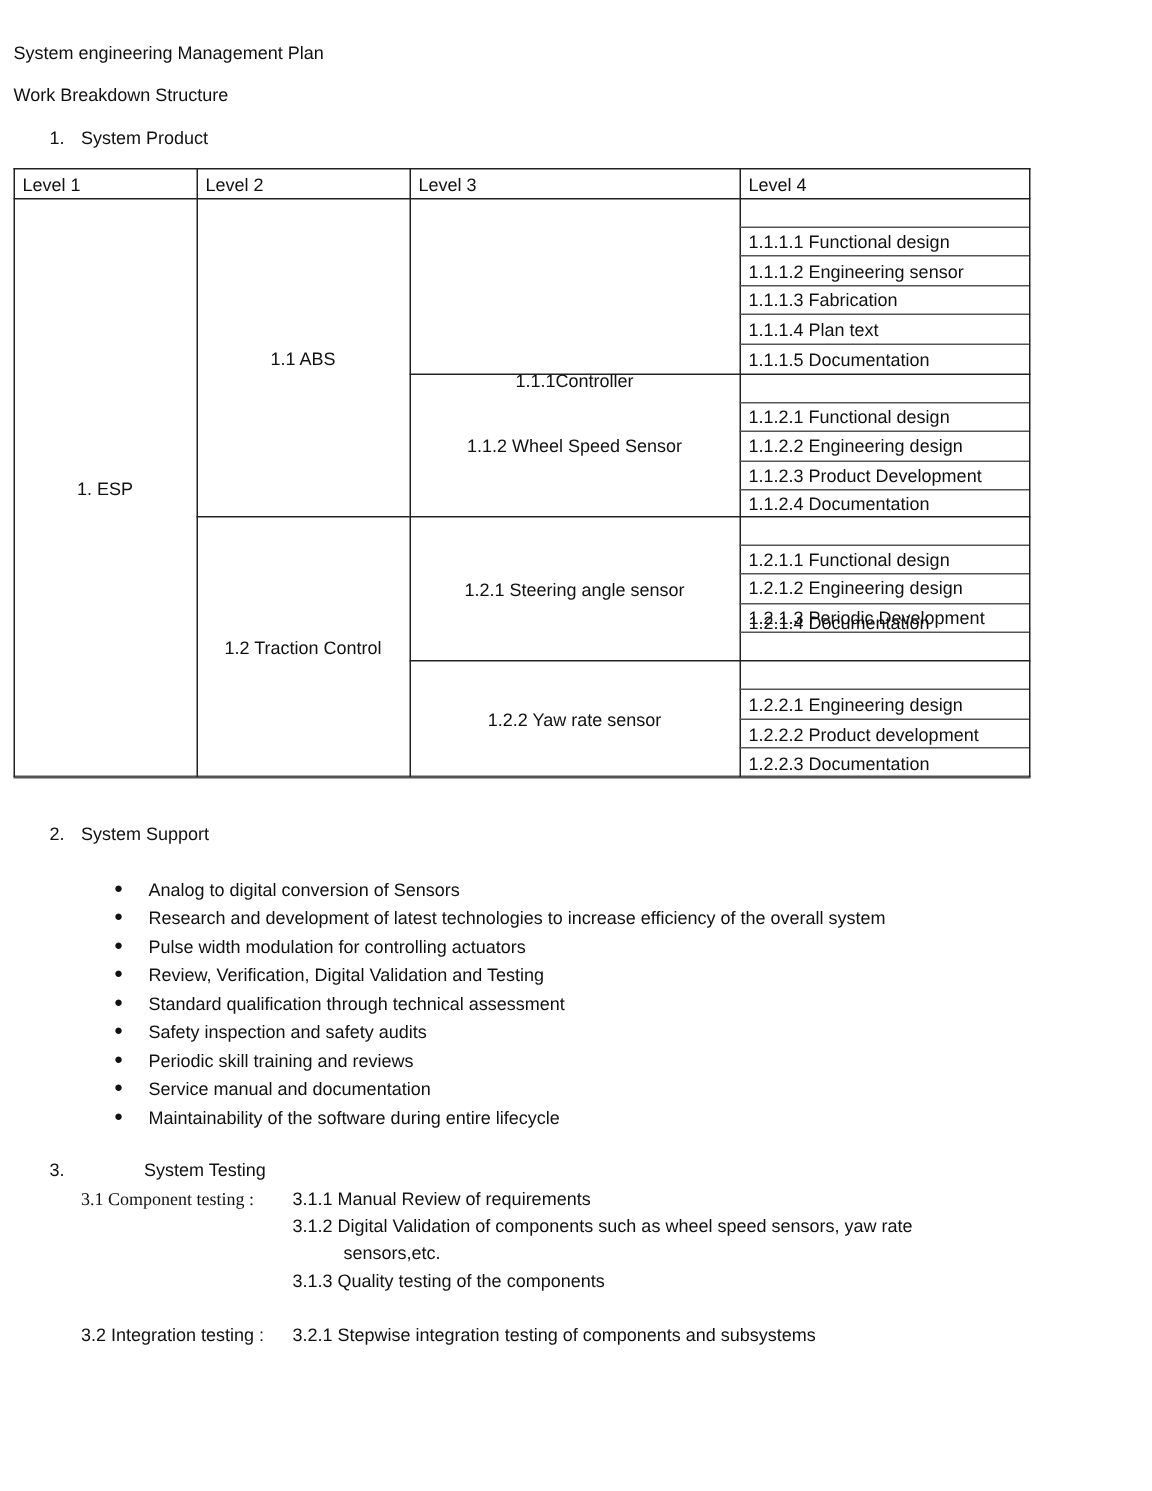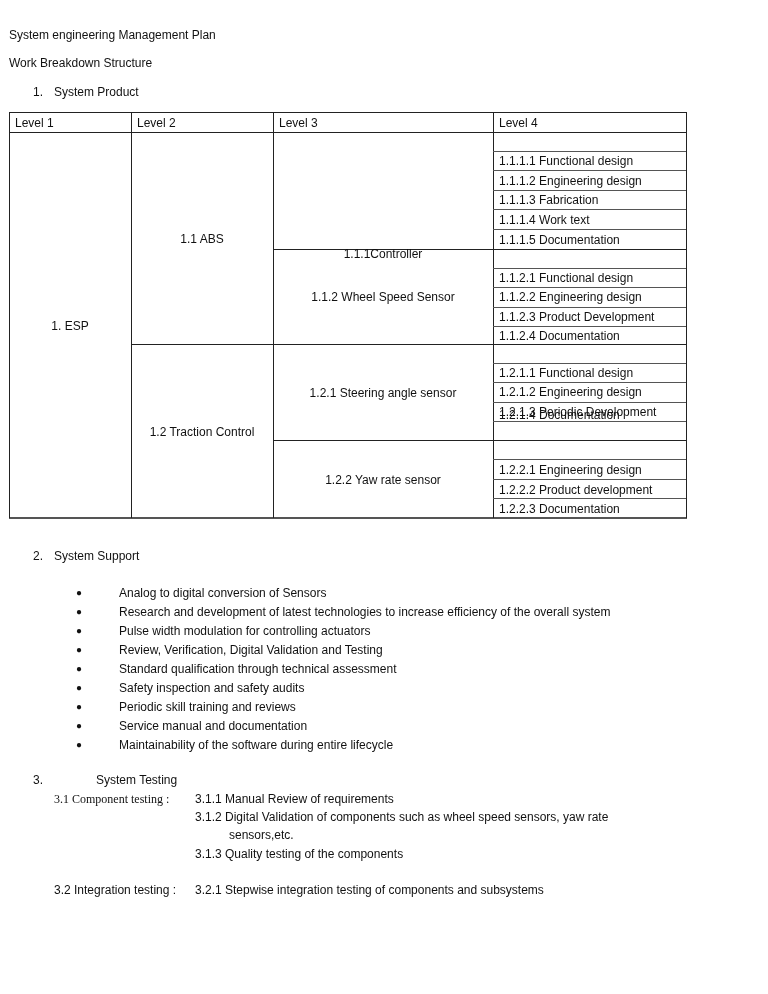--- a/index.html
+++ b/index.html
@@ -6,21 +6,21 @@
   body {
     width: 768px; height: 994px; position: relative; overflow: hidden;
     font-family: "Liberation Sans", sans-serif; font-size: 12px; color: #111;
   }
   .abs { position: absolute; white-space: nowrap; }
   .line { position: absolute; background: #222; }
   .thin { background: #555; }
   .cell-text { position: absolute; white-space: nowrap; transform: translate(-50%, -50%); }
   .l4 { position: absolute; left: 499px; white-space: nowrap; }
   .bullet { position: absolute; left: 76px; font-size: 10px; }
-  .bullet-text { position: absolute; left: 99px; white-space: nowrap; margin-left: 20px; }
+  .bullet-text { position: absolute; left: 99px; white-space: nowrap; }
 </style>
 </head>
 <body>
 
 <div class="abs" style="left:9px; top:28px;">System engineering Management Plan</div>
 <div class="abs" style="left:9px; top:56px;">Work Breakdown Structure</div>
 <div class="abs" style="left:33px; top:85px;">1.</div>
 <div class="abs" style="left:54px; top:85px;">System Product</div>
 
 <div>
@@ -71,23 +71,23 @@
 
   <div class="cell-text" style="left:202px; top:239px;">1.1 ABS</div>
   <div class="cell-text" style="left:202px; top:432px;">1.2 Traction Control</div>
 
   <div class="cell-text" style="left:383px; top:206px;margin-top:48px;">1.1.1Controller</div>
   <div class="cell-text" style="left:383px; top:297px;">1.1.2 Wheel Speed Sensor</div>
   <div class="cell-text" style="left:383px; top:393px;">1.2.1 Steering angle sensor</div>
   <div class="cell-text" style="left:383px; top:480px;">1.2.2 Yaw rate sensor</div>
 
   <div class="l4" style="top:154px;">1.1.1.1 Functional design</div>
-  <div class="l4" style="top:174px;">1.1.1.2 Engineering design</div>
+  <div class="l4" style="top:174px;">1.1.1.2 Engineering sensor</div>
   <div class="l4" style="top:193px;">1.1.1.3 Fabrication</div>
-  <div class="l4" style="top:213px;">1.1.1.4 Work text</div>
+  <div class="l4" style="top:213px;">1.1.1.4 Plan text</div>
   <div class="l4" style="top:233px;">1.1.1.5 Documentation</div>
 
   <div class="l4" style="top:271px;">1.1.2.1 Functional design</div>
   <div class="l4" style="top:290px;">1.1.2.2 Engineering design</div>
   <div class="l4" style="top:310px;">1.1.2.3 Product Development</div>
   <div class="l4" style="top:329px;">1.1.2.4 Documentation</div>
 
   <div class="l4" style="top:366px;">1.2.1.1 Functional design</div>
   <div class="l4" style="top:385px;">1.2.1.2 Engineering design</div>
   <div class="l4" style="top:405px;">1.2.1.3 Periodic Development</div>

